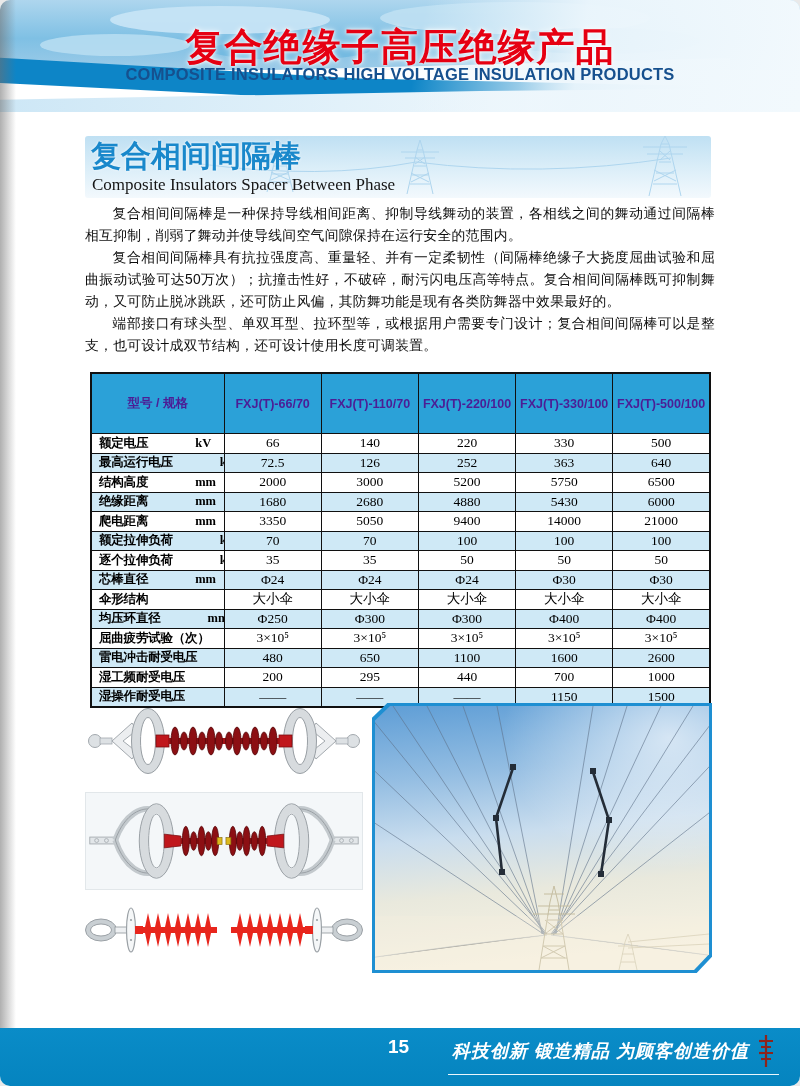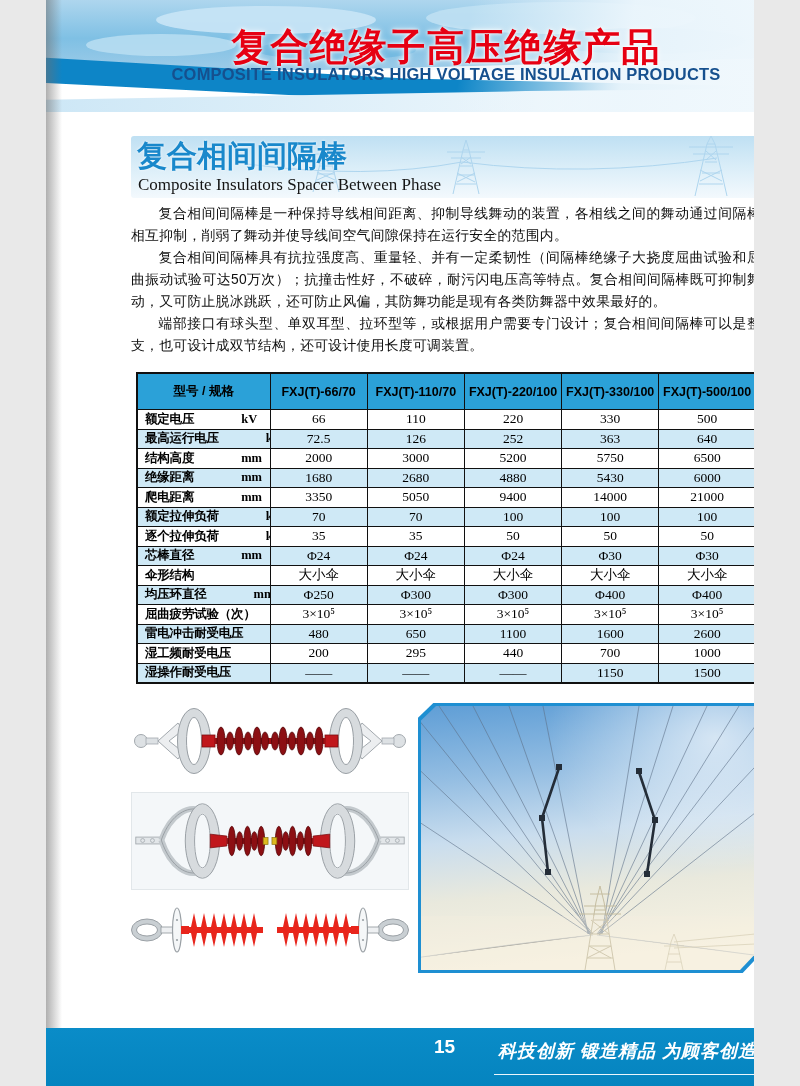--- a/index.html
+++ b/index.html
@@ -1,17 +1,17 @@
 <!DOCTYPE html>
 <html style="--title-red: #e60012; --accent-blue: #1988cb; --table-header-bg: #2ba1d8; --row-alt: #cfe9f6; --footer-bg: #0584bf; --photo-border: #1e8fd2;"><head>
 <meta charset="utf-8">
 <style>
   html,body{margin:0;padding:0;background:#e9e9e9;}
-  #page{position:relative;width:708px;height:1086px;background:#fff;overflow:hidden;
-        font-family:"Liberation Sans",sans-serif;margin:0 auto;}
+  #page{position:relative;width:800px;height:1086px;background:#fff;overflow:hidden;
+        font-family:"Liberation Sans",sans-serif;margin:0 auto;border-radius:10px;}
 
   
   .edge-shade{position:absolute;left:0;top:0;width:16px;height:1028px;z-index:40;
     background:linear-gradient(to right, rgba(110,110,110,.55), rgba(255,255,255,0));pointer-events:none;}
 
   
   .masthead{position:absolute;left:0;top:0;width:800px;height:112px;overflow:hidden;}
   .map-band{position:absolute;left:0;top:0;width:800px;height:70px;
     background:linear-gradient(180deg,#aed6ee 0%,#7fc0e4 55%,#9ccbe8 100%);}
   .blob{position:absolute;border-radius:50%;}
@@ -47,22 +47,22 @@
     font-family:"Liberation Serif",serif;white-space:nowrap;}
 
   
   .intro{position:absolute;left:85px;top:203px;width:630px;color:#0d0d0d;
     font-size:13.8px;line-height:22px;letter-spacing:.3px;text-align:justify;}
   .intro p{margin:0;text-indent:2em;}
 
   
   .spec-wrap{position:absolute;left:90px;top:372px;width:621px;}
   table.spec{width:100%;border-collapse:collapse;table-layout:fixed;border:2px solid #101010;}
-  table.spec th{background:var(--table-header-bg,#2ba1d8);color:#000000;font-size:12.5px;font-weight:bold;
-    height:27px;border:1px solid #101010;padding:4px 1px;white-space:nowrap;overflow:hidden;}
+  table.spec th{background:var(--table-header-bg,#2ba1d8);color:#4c1d95;font-size:12.5px;font-weight:bold;
+    height:27px;border:1px solid #101010;padding:16px 1px;white-space:nowrap;overflow:hidden;}
   table.spec td{border:1px solid #101010;height:18.5px;text-align:center;vertical-align:middle;
     font-family:"Liberation Serif",serif;font-size:13.5px;color:#000;padding:0 2px;white-space:nowrap;overflow:hidden;}
   table.spec tbody tr:nth-child(even){background:var(--row-alt,#cfe9f6);}
   table.spec td.lbl{text-align:left;display:table-cell;}
   .lbl-inner{display:flex;align-items:center;font-family:"Liberation Sans",sans-serif;}
   .lbl-inner .t{font-weight:bold;font-size:12.5px;padding-left:5px;letter-spacing:-.2px;}
   .lbl-inner .u{font-weight:bold;font-size:12.5px;font-family:"Liberation Serif",serif;
     margin-left:auto;padding-right:34px;padding-left:47px;}
 
   
@@ -157,21 +157,21 @@
         </thead>
       <tbody>
           <tr>
             <td class="lbl">
               <div class="lbl-inner">
                 <span class="t">额定电压</span>
                 <span class="u">kV</span>
               </div>
             </td>
             <td>66</td>
-            <td>110</td>
+            <td>140</td>
             <td>220</td>
             <td>330</td>
             <td>500</td>
           </tr>
           <tr>
             <td class="lbl">
               <div class="lbl-inner">
                 <span class="t">最高运行电压</span>
                 <span class="u">kV</span>
               </div>

